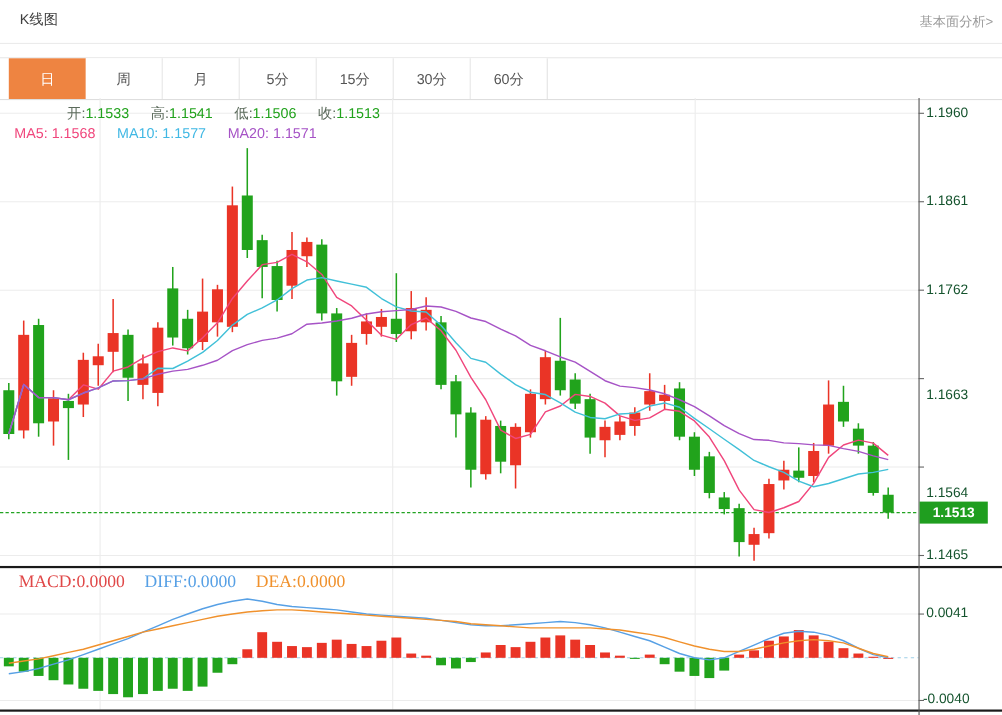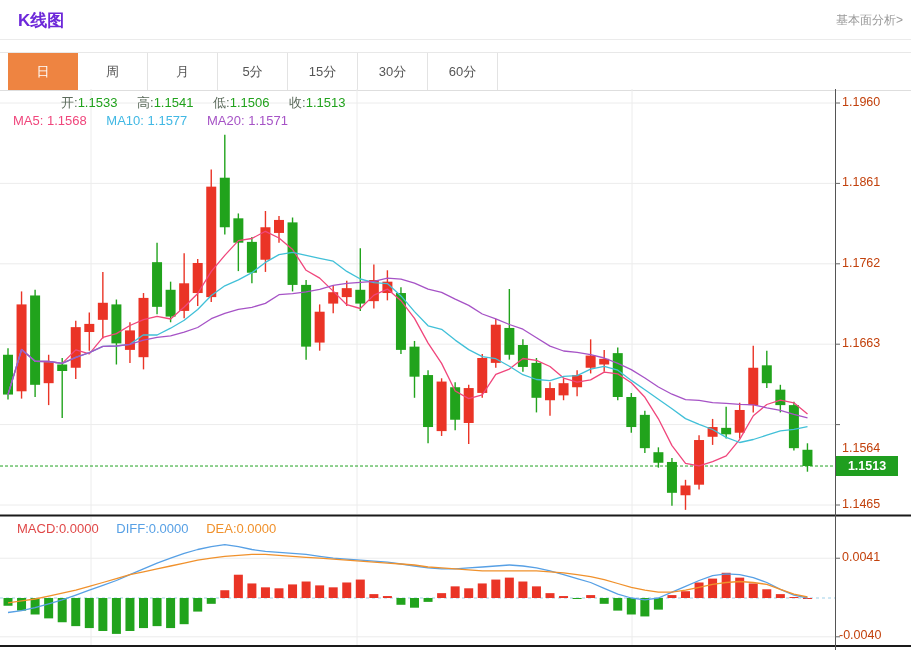--- a/index.html
+++ b/index.html
@@ -2,43 +2,43 @@
 <html><head>
 <meta charset="utf-8">
 <style>
   html,body{margin:0;padding:0;}
   body{
     width:911px;height:650px;position:relative;overflow:hidden;
     background:#ffffff;font-family:"Liberation Sans","DejaVu Sans",sans-serif;
   }
   
   .hdr{position:absolute;left:0;top:0;width:911px;height:39px;border-bottom:1px solid #ebebeb;background:#fff;}
-  .hdr-title{position:absolute;left:18px;top:9px;font-size:17px;font-weight:bold;color:#6d28d9;}
+  .hdr-title{position:absolute;left:18px;top:9px;font-size:13px;font-weight:normal;color:#404040;}
   .hdr-link{position:absolute;right:8px;top:12px;font-size:12px;color:#999;text-decoration:none;cursor:pointer;}
   
   .tabstrip{position:absolute;left:0;top:52px;width:911px;height:37px;border-top:1px solid #e8e8e8;border-bottom:1px solid #dedede;background:#fff;box-sizing:content-box;}
   .tabs{position:absolute;left:8px;top:0;height:37px;display:flex;}
   .tab{width:70px;height:37px;line-height:37px;text-align:center;font-size:13px;color:#555;background:#fff;border-right:1px solid #e3e3e3;box-sizing:border-box;cursor:pointer;}
   .tab.active{background:#ee8441;color:#fff;border-right:none;}
   
   #chart-svg{position:absolute;left:0;top:0;z-index:1;}
   
   .quote-row{position:absolute;left:13px;top:94px;z-index:3;font-size:13px;white-space:nowrap;margin-left:48px;}
   .quote-row .lbl{color:#5c6b5c;}
   .quote-row .val{color:#21a21c;margin-right:16px;}
   .ma-row{position:absolute;left:13px;top:113px;z-index:3;font-size:13px;white-space:nowrap;}
   .ma5{color:#f0467c;margin-right:16px;}
   .ma10{color:#41b8e4;margin-right:16px;}
   .ma20{color:#a653c6;}
-  .macd-row{position:absolute;left:17px;top:521px;z-index:3;font-size:13px;white-space:nowrap;}
+  .macd-row{position:absolute;left:17px;top:521px;z-index:3;font-size:16px;white-space:nowrap;font-family:Liberation Serif, serif;}
   .macd-m{color:#e04848;margin-right:14px;}
   .macd-diff{color:#57a0e5;margin-right:14px;}
   .macd-dea{color:#f0912c;}
   
-  .ax-lbl{position:absolute;left:842px;width:64px;font-size:12.5px;color:#c2410c;z-index:3;}
+  .ax-lbl{position:absolute;left:842px;width:64px;font-size:12.5px;color:#14532d;z-index:3;}
   .price-tag{position:absolute;left:836px;top:456px;width:62px;height:20px;line-height:20px;
     background:#1f9e1f;color:#fff;font-size:12.5px;font-weight:bold;text-align:center;z-index:3;}
 </style>
 </head>
 <body>
 
 <div class="hdr">
   <span class="hdr-title">K线图</span>
   <a class="hdr-link">基本面分析&gt;</a>
 </div>
@@ -301,18 +301,18 @@
 
 <div class="macd-row">
   <span class="macd-m"><span>MACD:</span><span>0.0000</span></span>
   <span class="macd-diff"><span>DIFF:</span><span>0.0000</span></span>
   <span class="macd-dea"><span>DEA:</span><span>0.0000</span></span>
 </div>
 
 <div class="ax-lbl" style="top:95px">1.1960</div>
 <div class="ax-lbl" style="top:175px">1.1861</div>
 <div class="ax-lbl" style="top:256px">1.1762</div>
-<div class="ax-lbl" style="top:336px">1.1663</div>
+<div class="ax-lbl" style="top:352px">1.1663</div>
 <div class="ax-lbl" style="top:441px">1.1564</div>
 <div class="ax-lbl" style="top:497px">1.1465</div>
 <div class="price-tag">1.1513</div>
 <div class="ax-lbl" style="top:550px">0.0041</div>
 <div class="ax-lbl" style="top:628px;left:839px">-0.0040</div>
 
 </body></html>

